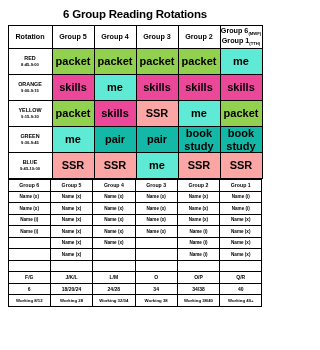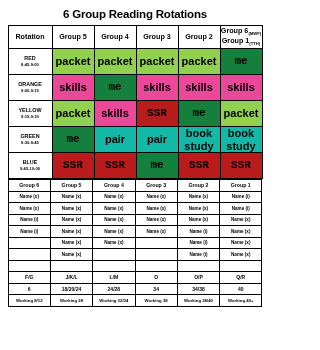--- a/index.html
+++ b/index.html
@@ -68,22 +68,22 @@
     display: block;
   }
   .cell {
     height: 25px;
     font-size: 11px;
     font-weight: bold;
     line-height: 1.12;
   }
   .c-green  { background: #92d050; color: #000; }
   .c-orange { background: #ec4899; color: #000; }
-  .c-gray   { background: #15803d; color: #000; font-family: Liberation Mono, monospace; }
-  .c-blue   { background: #b91c1c; color: #000; font-family: Liberation Mono, monospace; }
+  .c-gray   { background: #5eead4; color: #000; }
+  .c-blue   { background: #fca5a5; color: #000; }
   .c-ltblue { background: #14b8a6; color: #000; }
 
   .roster-table {
     width: 254px;
     margin: 0 auto;
     margin-top: 0px;
   }
   .roster-table td {
     border: 1px solid #000000;
     text-align: center;

